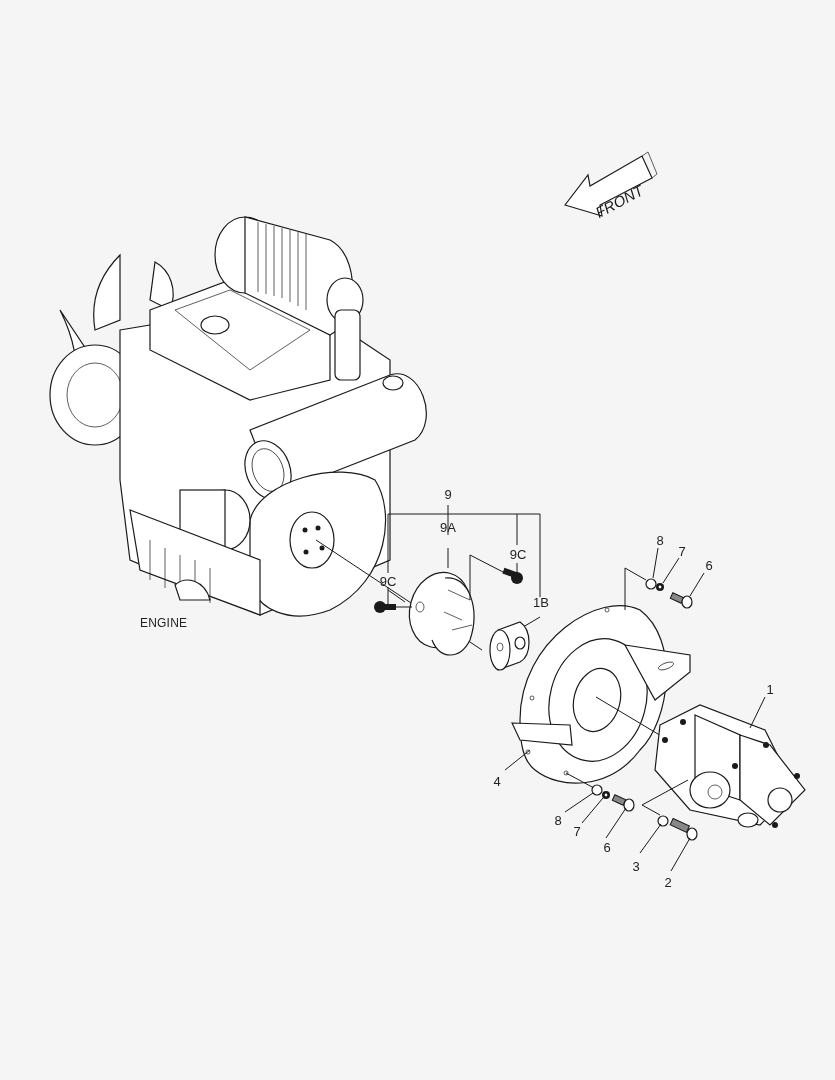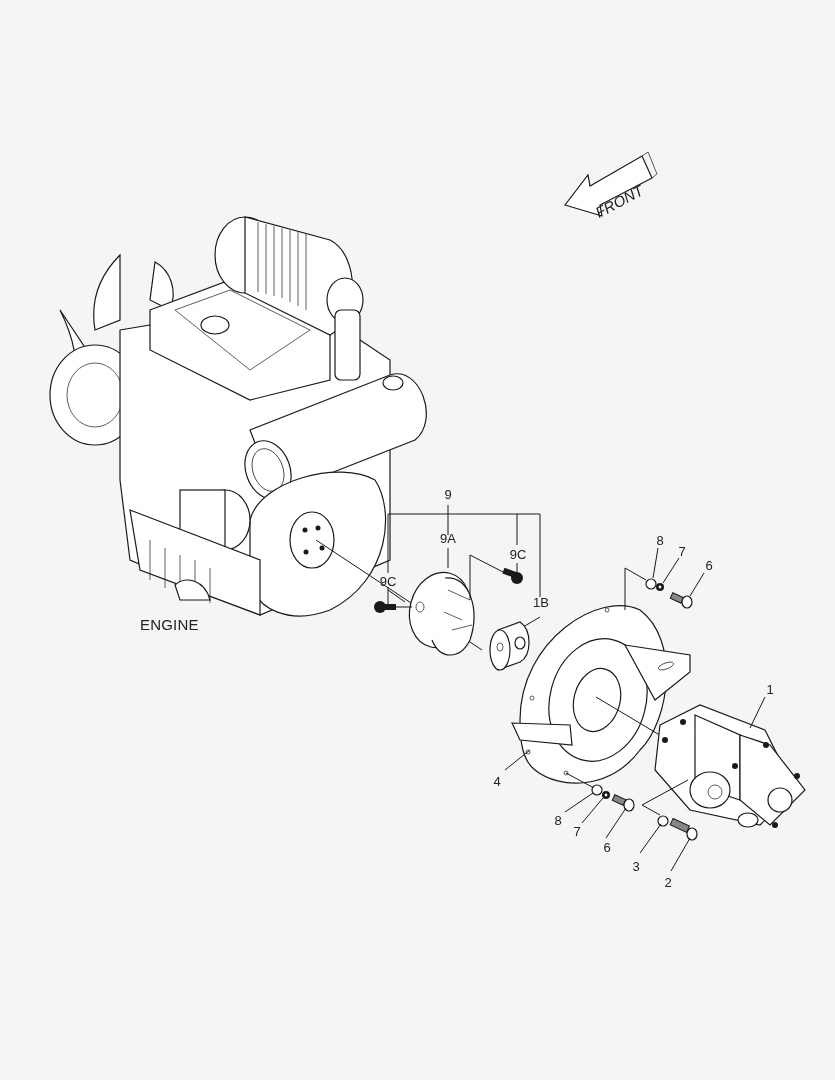--- a/index.html
+++ b/index.html
@@ -1,19 +1,19 @@
 <!DOCTYPE html>
 <html><head>
 <meta charset="utf-8">
 <style>
   html, body { margin: 0; padding: 0; background: #f5f5f5; }
   body { width: 835px; height: 1080px; position: relative; overflow: hidden; font-family: "Liberation Sans", sans-serif; }
   #canvas { position: absolute; left: 0; top: 0; width: 835px; height: 1080px; }
   .callout { position: absolute; font-size: 13px; color: #222; line-height: 1; transform: translate(-50%, -50%); white-space: nowrap; }
-  .engine-label { position: absolute; font-size: 15px; color: #222; letter-spacing: 0.2px; }
+  .engine-label { position: absolute; font-size: 12px; color: #222; letter-spacing: 0.2px; }
   svg .ln { stroke: #1a1a1a; fill: none; stroke-width: 1; }
   svg .part { stroke: #1a1a1a; fill: #fff; stroke-width: 1.2; }
   svg .thin { stroke: #1a1a1a; fill: none; stroke-width: 0.7; }
   svg .dark { fill: #1a1a1a; stroke: none; }
 </style>
 </head>
 <body>
 
 <div id="canvas">
 <svg width="835" height="1080" viewBox="0 0 835 1080" xmlns="http://www.w3.org/2000/svg">
@@ -192,17 +192,17 @@
 <span class="callout" style="left:668px; top:882px;">2</span>
 <span class="callout" style="left:636px; top:866px;">3</span>
 <span class="callout" style="left:497px; top:781px;">4</span>
 <span class="callout" style="left:709px; top:565px;">6</span>
 <span class="callout" style="left:682px; top:551px;">7</span>
 <span class="callout" style="left:660px; top:540px;">8</span>
 <span class="callout" style="left:607px; top:847px;">6</span>
 <span class="callout" style="left:577px; top:831px;">7</span>
 <span class="callout" style="left:558px; top:820px;">8</span>
 <span class="callout" style="left:448px; top:494px;">9</span>
-<span class="callout" style="left:448px; top:538px;">9A</span>
+<span class="callout" style="left:448px; top:527px;">9A</span>
 <span class="callout" style="left:541px; top:602px;">1B</span>
 <span class="callout" style="left:388px; top:581px;">9C</span>
 <span class="callout" style="left:518px; top:554px;">9C</span>
 </div>
 
 </body></html>

